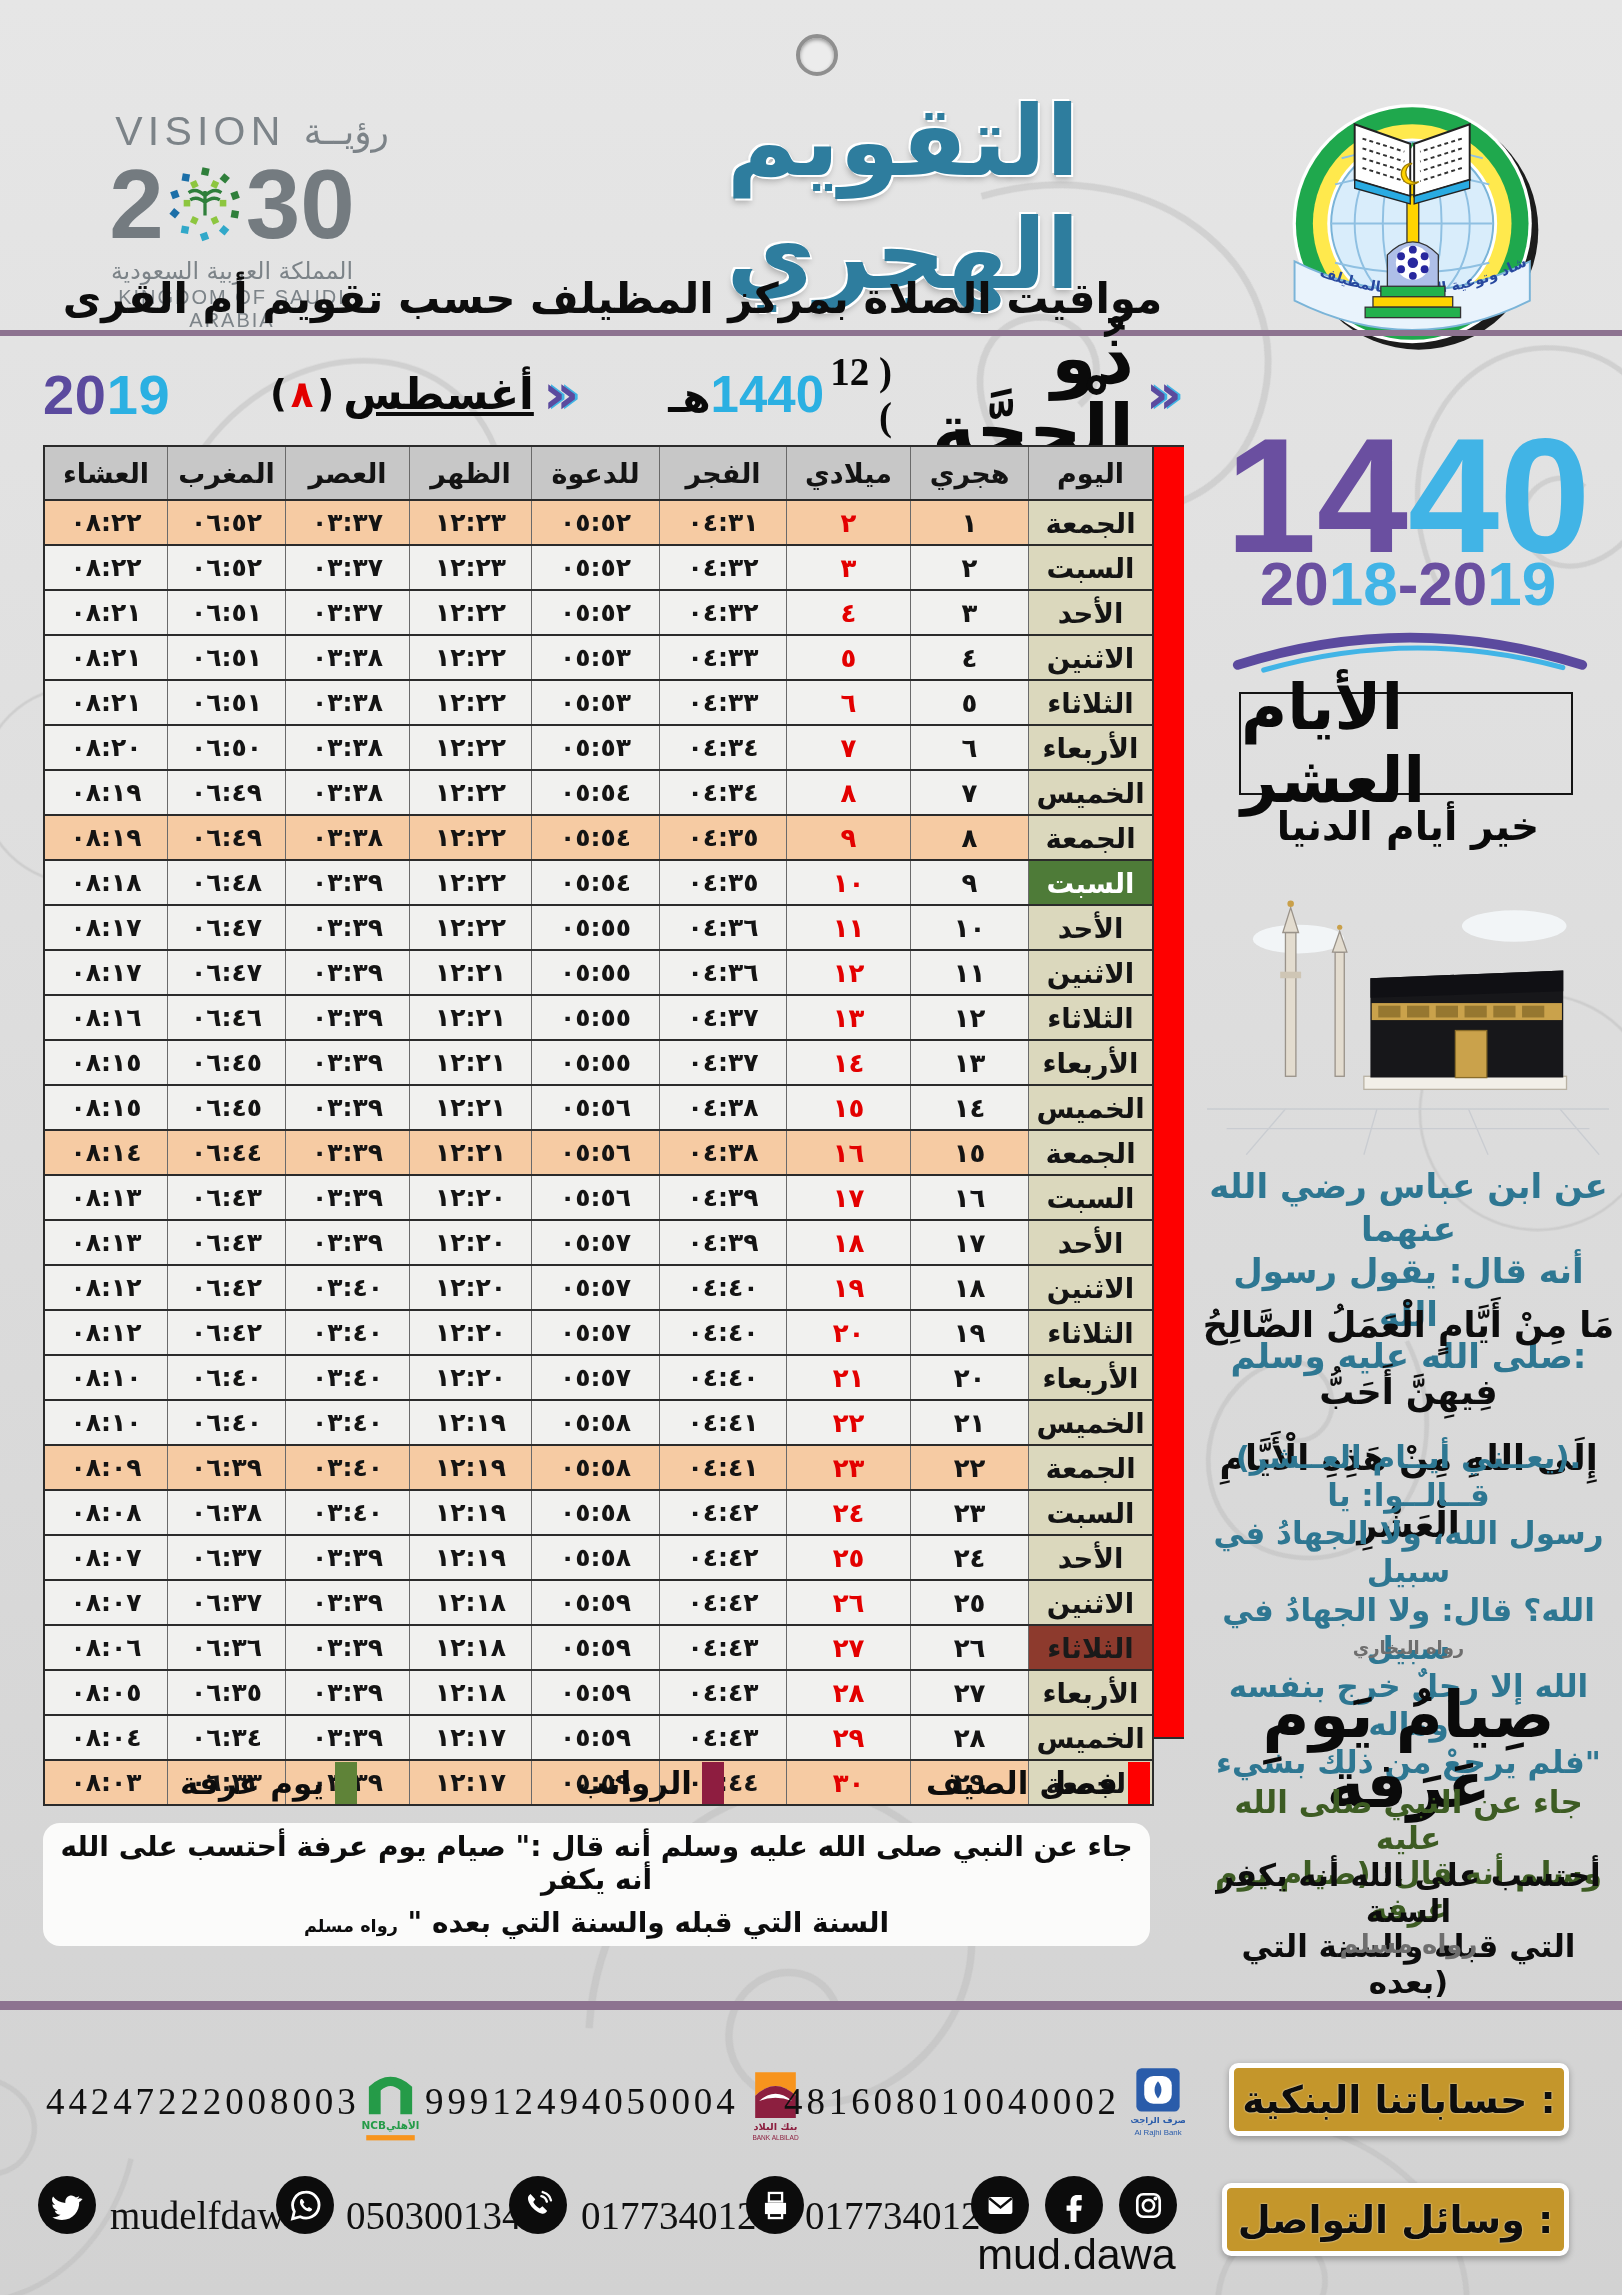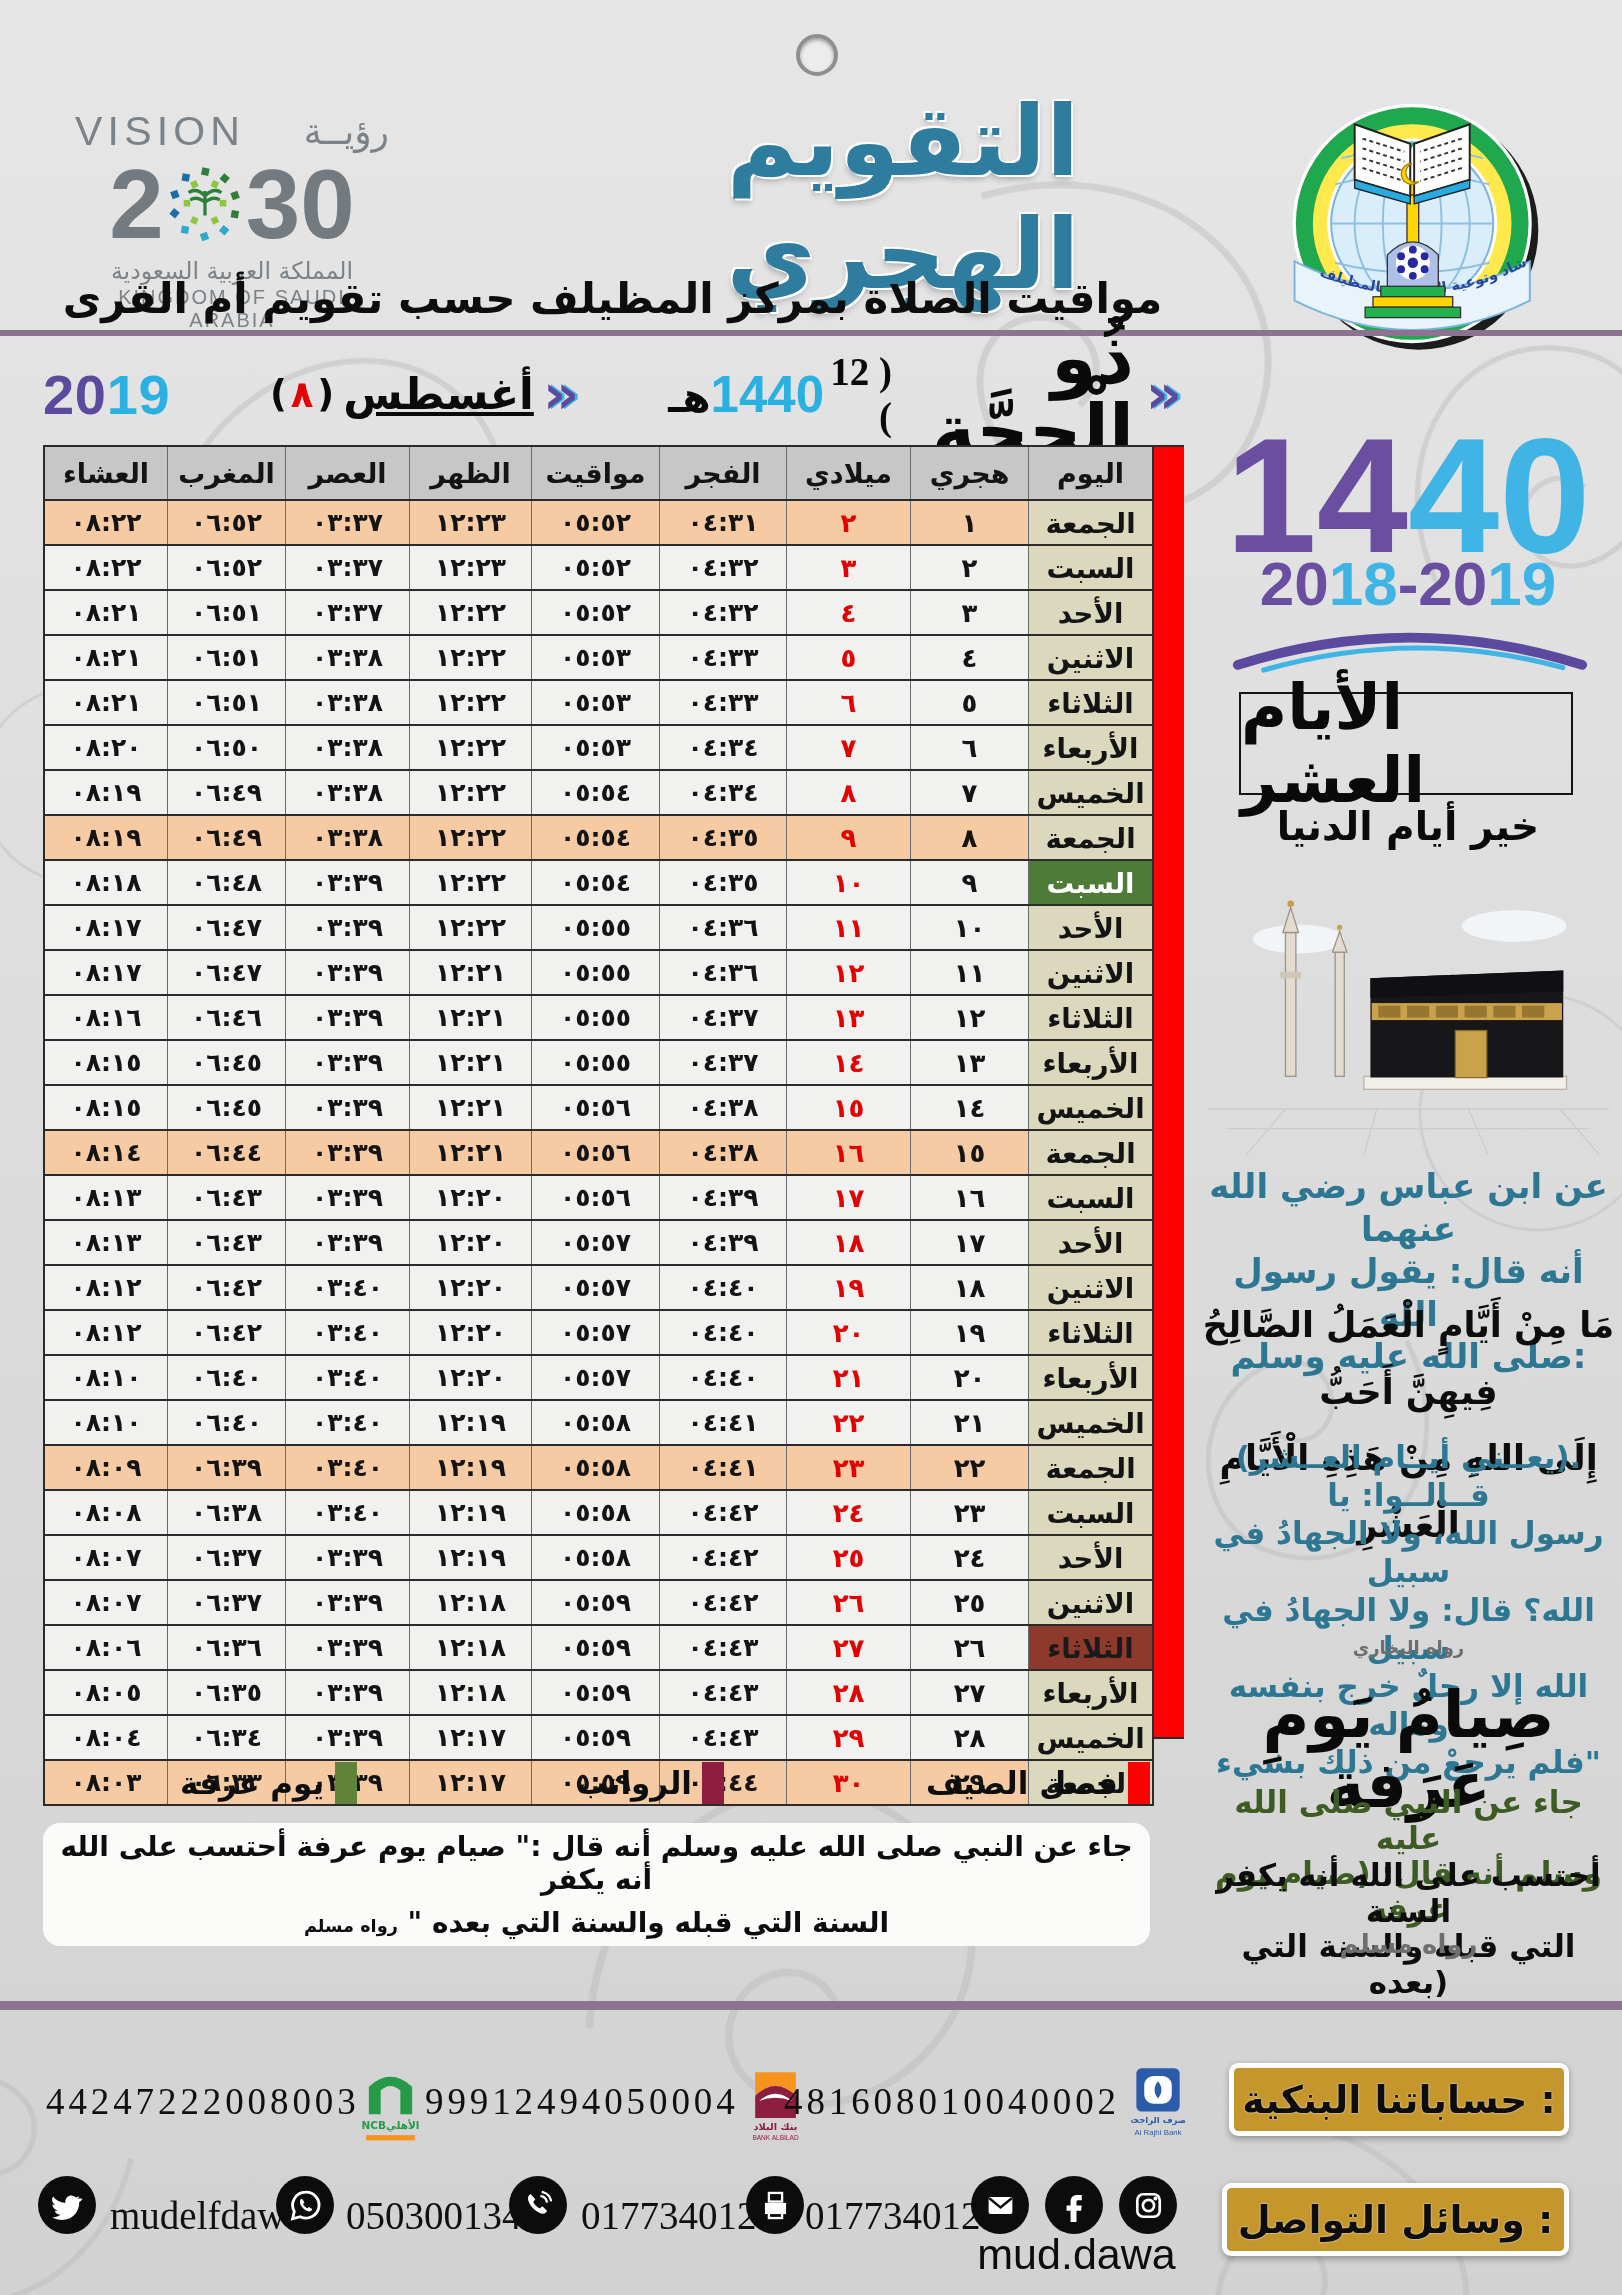--- a/index.html
+++ b/index.html
@@ -11,21 +11,21 @@
 
   
   .pattern{left:0;top:0;width:1623px;height:2295px;pointer-events:none;}
 
   
   .hole{left:796px;top:34px;width:34px;height:34px;border-radius:50%;
         background:#ececec;border:4.6px solid #8f8f8f;box-shadow:inset 0 2px 3.9px rgba(0,0,0,.35);}
 
   
   .vision{left:75px;top:108px;width:314px;color:#7c8388;}
-  .vision .l1{font-size:36px;letter-spacing:1.3px;display:flex;justify-content:space-between;gap:18.3px;align-items:center;}
+  .vision .l1{font-size:36px;letter-spacing:1.3px;display:flex;justify-content:flex-end;gap:18.3px;align-items:center;}
   .vision .l1 .en{font-family:"Liberation Sans",sans-serif;font-size:41px;letter-spacing:5.2px;}
   .vision .l2{display:flex;justify-content:center;align-items:center;font-family:"Liberation Sans",sans-serif;
               font-weight:700;font-size:98px;line-height:1;color:#747b80;}
   .vision .l3{font-size:23.6px;margin-top:3.9px;}
   .vision .l4{font-family:Liberation Sans, sans-serif;font-size:20px;letter-spacing:2px;margin-top:1.3px;}
   .title{left:589px;top:85px;width:628px;font-size:97px;font-weight:800;color:#2e7d9e;
          text-shadow:2px 2px 0 #ffffff,-2px -2px 0 #ffffff,0 3.9px 6.5px rgba(0,0,0,.25);}
   .subtitle{left:43px;top:274px;width:1139px;font-size:42px;font-weight:800;color:#0d0d0d;}
   .sep-top{left:0;top:330px;width:1623px;height:5.9px;background:#8d7390;}
   .sep-bot{left:0;top:2001px;width:1623px;height:8.5px;background:#8d7390;}
@@ -247,21 +247,21 @@
     <span class="sp2"></span>
     <span class="gyear"><span class="cp">20</span><span class="cb">19</span></span>
   </div>
 
   <div class="abs ptable">
     <div class="trow hrow">
         <div class="cell">اليوم</div>
         <div class="cell">هجري</div>
         <div class="cell">ميلادي</div>
         <div class="cell">الفجر</div>
-        <div class="cell">مواقيت</div>
+        <div class="cell">للدعوة</div>
         <div class="cell">الظهر</div>
         <div class="cell">العصر</div>
         <div class="cell">المغرب</div>
         <div class="cell">العشاء</div>
       </div>
     <div>
         <div class="trow row-friday">
           <div class="cell c-day">الجمعة</div>
           <div class="cell c-h">١</div>
           <div class="cell c-m">٢</div>

